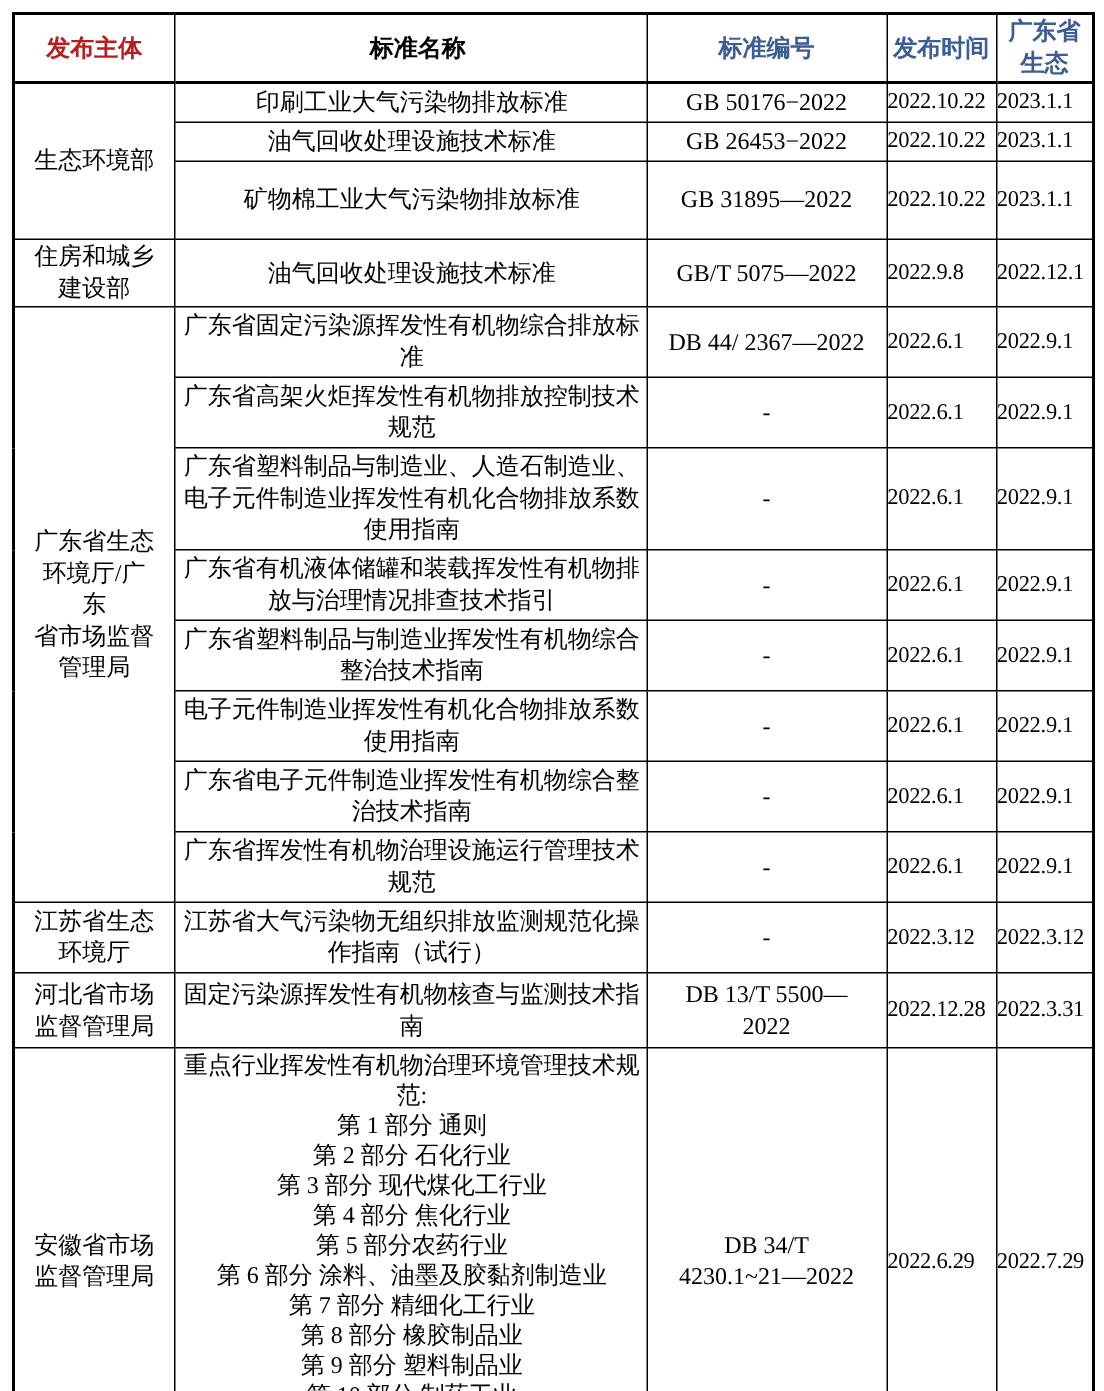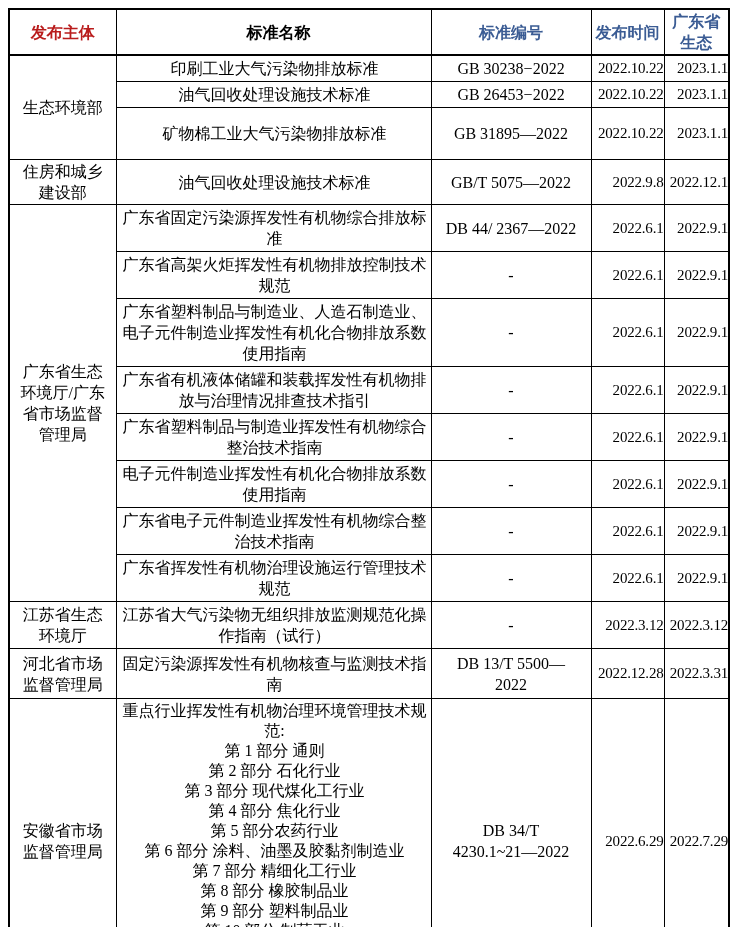--- a/index.html
+++ b/index.html
@@ -24,35 +24,35 @@
 
   th.hdr {
     font-weight: bold;
     text-align: center;
     padding: 1px 2px;
   }
 
   td.publisher {
     text-align: center;
     white-space: pre-line;
-    padding: 1px 2px;
+    padding: 1px 12px;
   }
   td.name {
     text-align: center;
     padding: 2px 4px 2px 6px;
     white-space: pre-line;
   }
   td.name.multi { line-height: 20px; }
   td.code {
     text-align: center;
     white-space: pre-line;
     padding: 1px 2px;
   }
   td.date {
-    text-align: right;
+    text-align: left;
     font-size: 15px;
     padding: 1px 0;
     letter-spacing: -0.2px;
   }
 </style>
 </head>
 <body>
 
 <table class="std-table">
   <colgroup>
@@ -69,21 +69,21 @@
       <th class="hdr" style="color: rgb(59, 92, 148);">标准编号</th>
       <th class="hdr" style="color: rgb(59, 92, 148); text-align: center;">发布时间</th>
       <th class="hdr" style="color: rgb(59, 92, 148);">广东省生态</th>
     </tr>
   </thead>
   <tbody>
 
     <tr style="height:23px">
       <td class="publisher" rowspan="3">生态环境部</td>
       <td class="name">印刷工业大气污染物排放标准</td>
-      <td class="code">GB 30238−2022</td>
+      <td class="code">GB 50176−2022</td>
       <td class="date">2022.10.22</td>
       <td class="date">2023.1.1</td>
     </tr>
     <tr style="height:23px">
       <td class="name">油气回收处理设施技术标准</td>
       <td class="code">GB 26453−2022</td>
       <td class="date">2022.10.22</td>
       <td class="date">2023.1.1</td>
     </tr>
     <tr style="height:52px">

